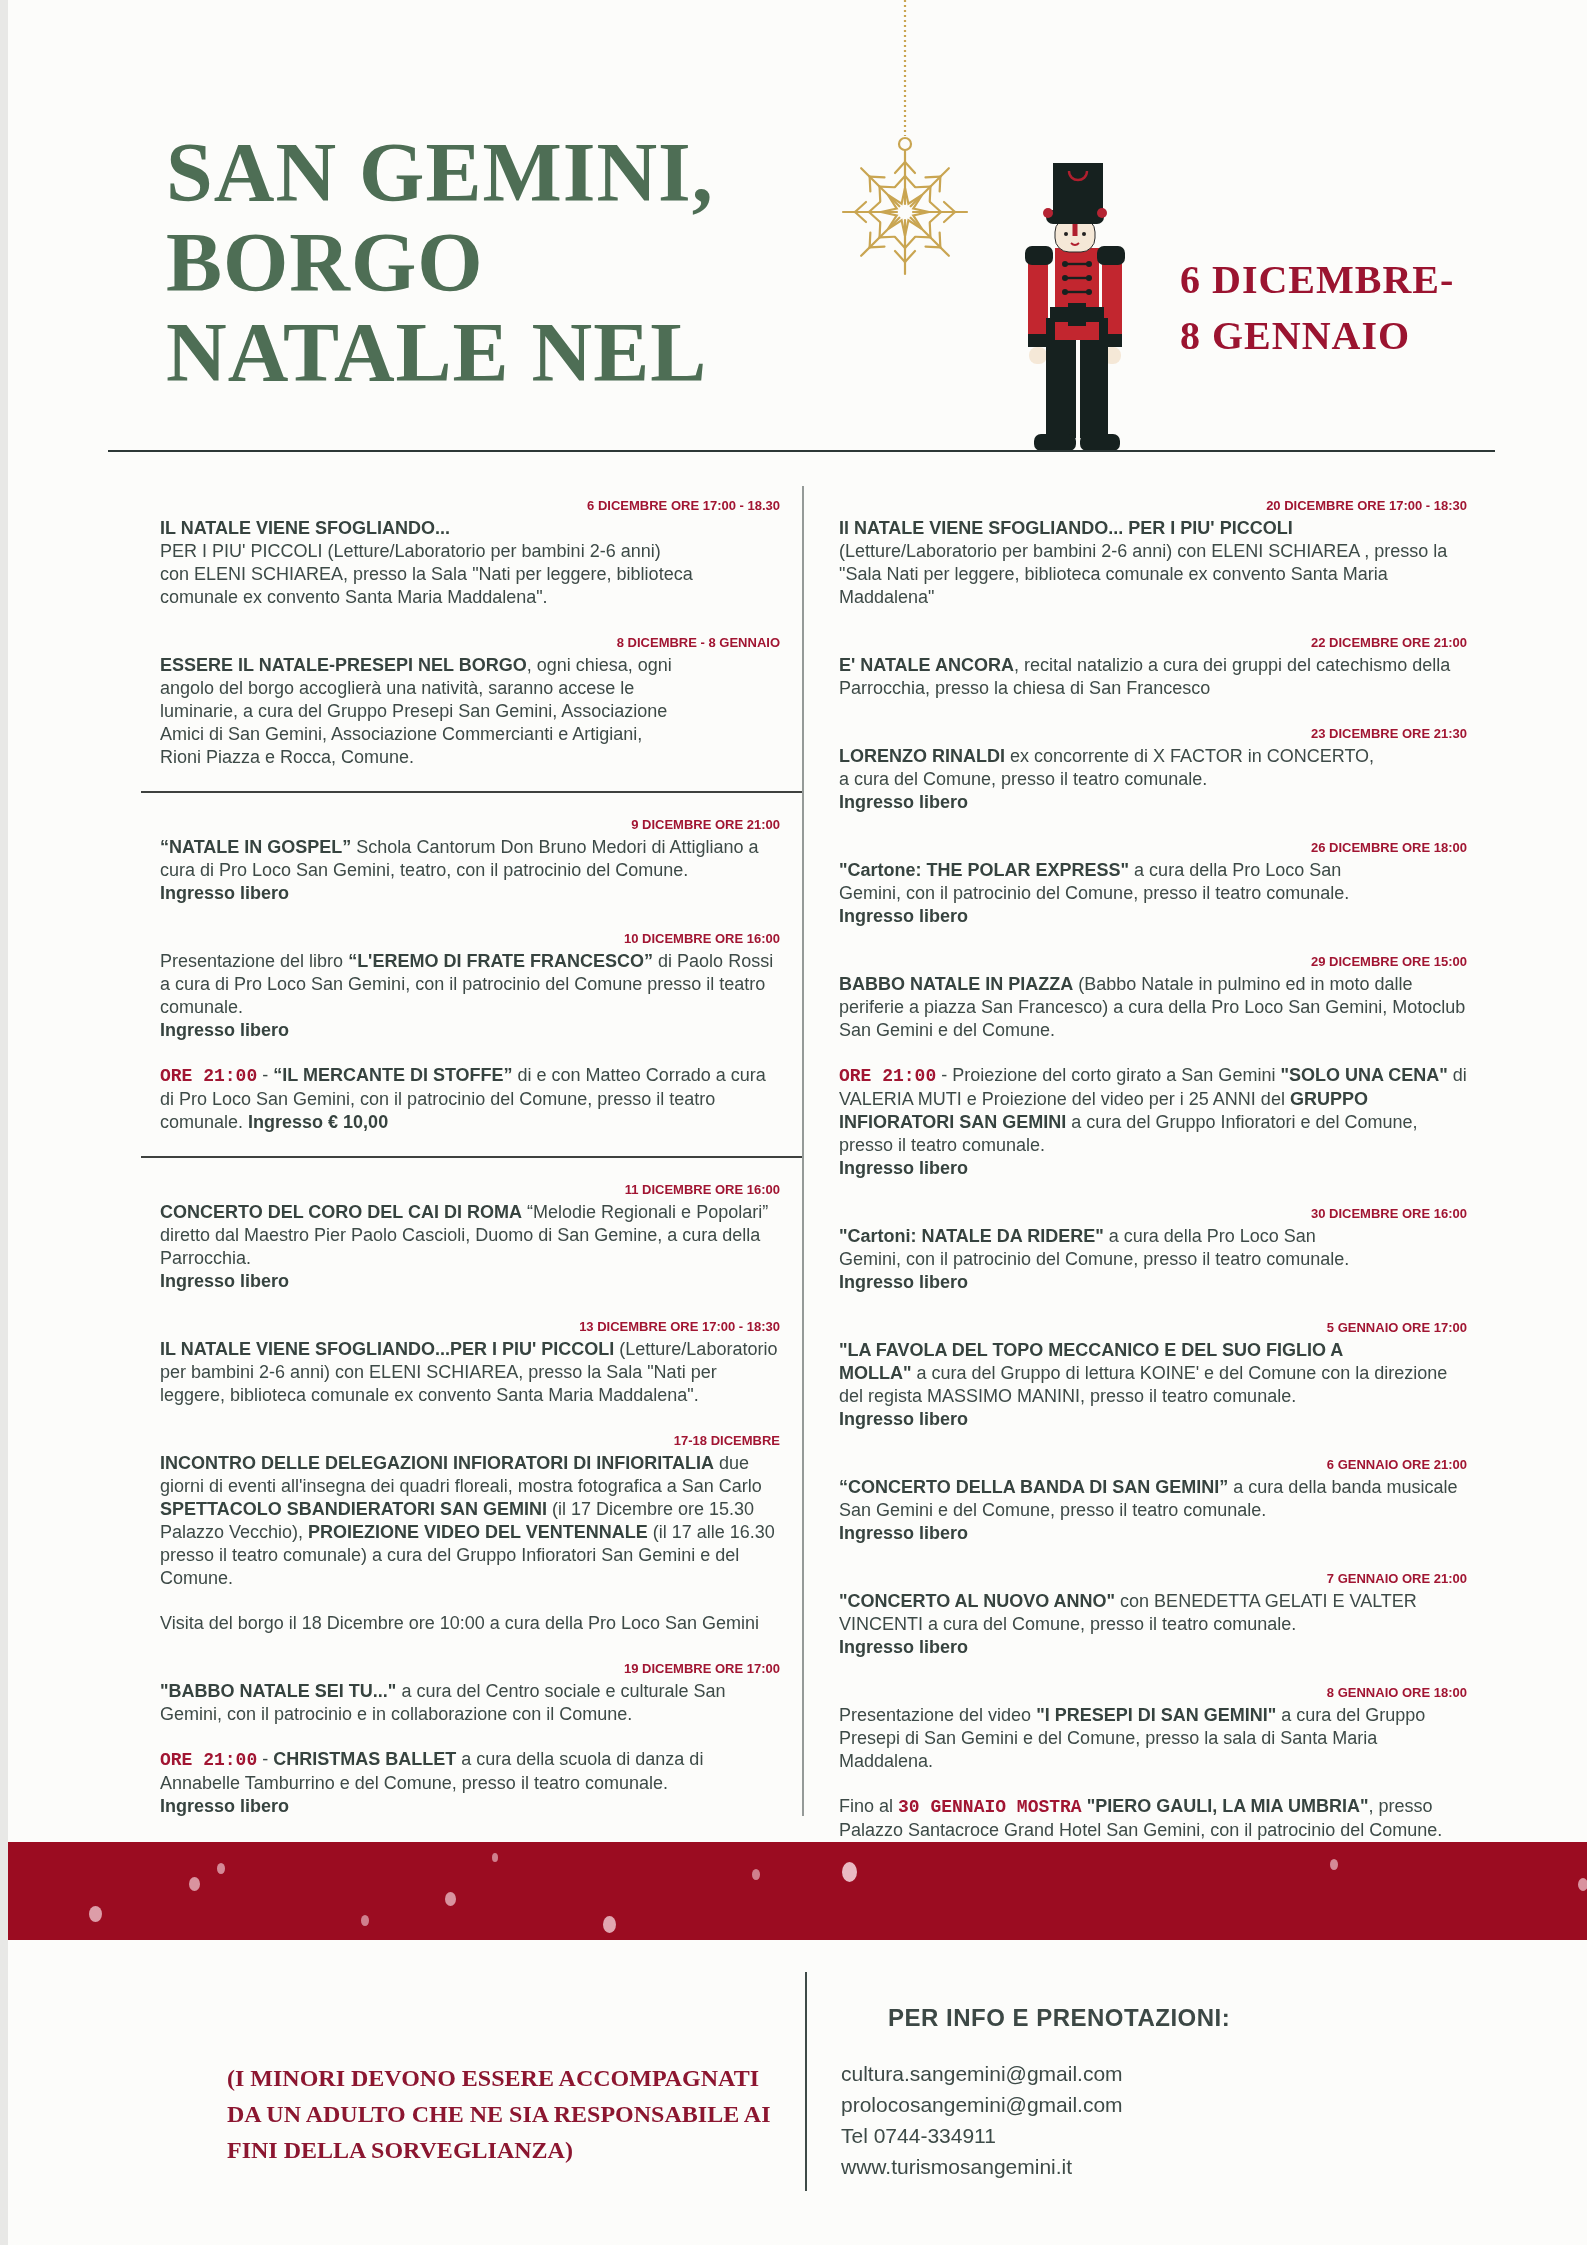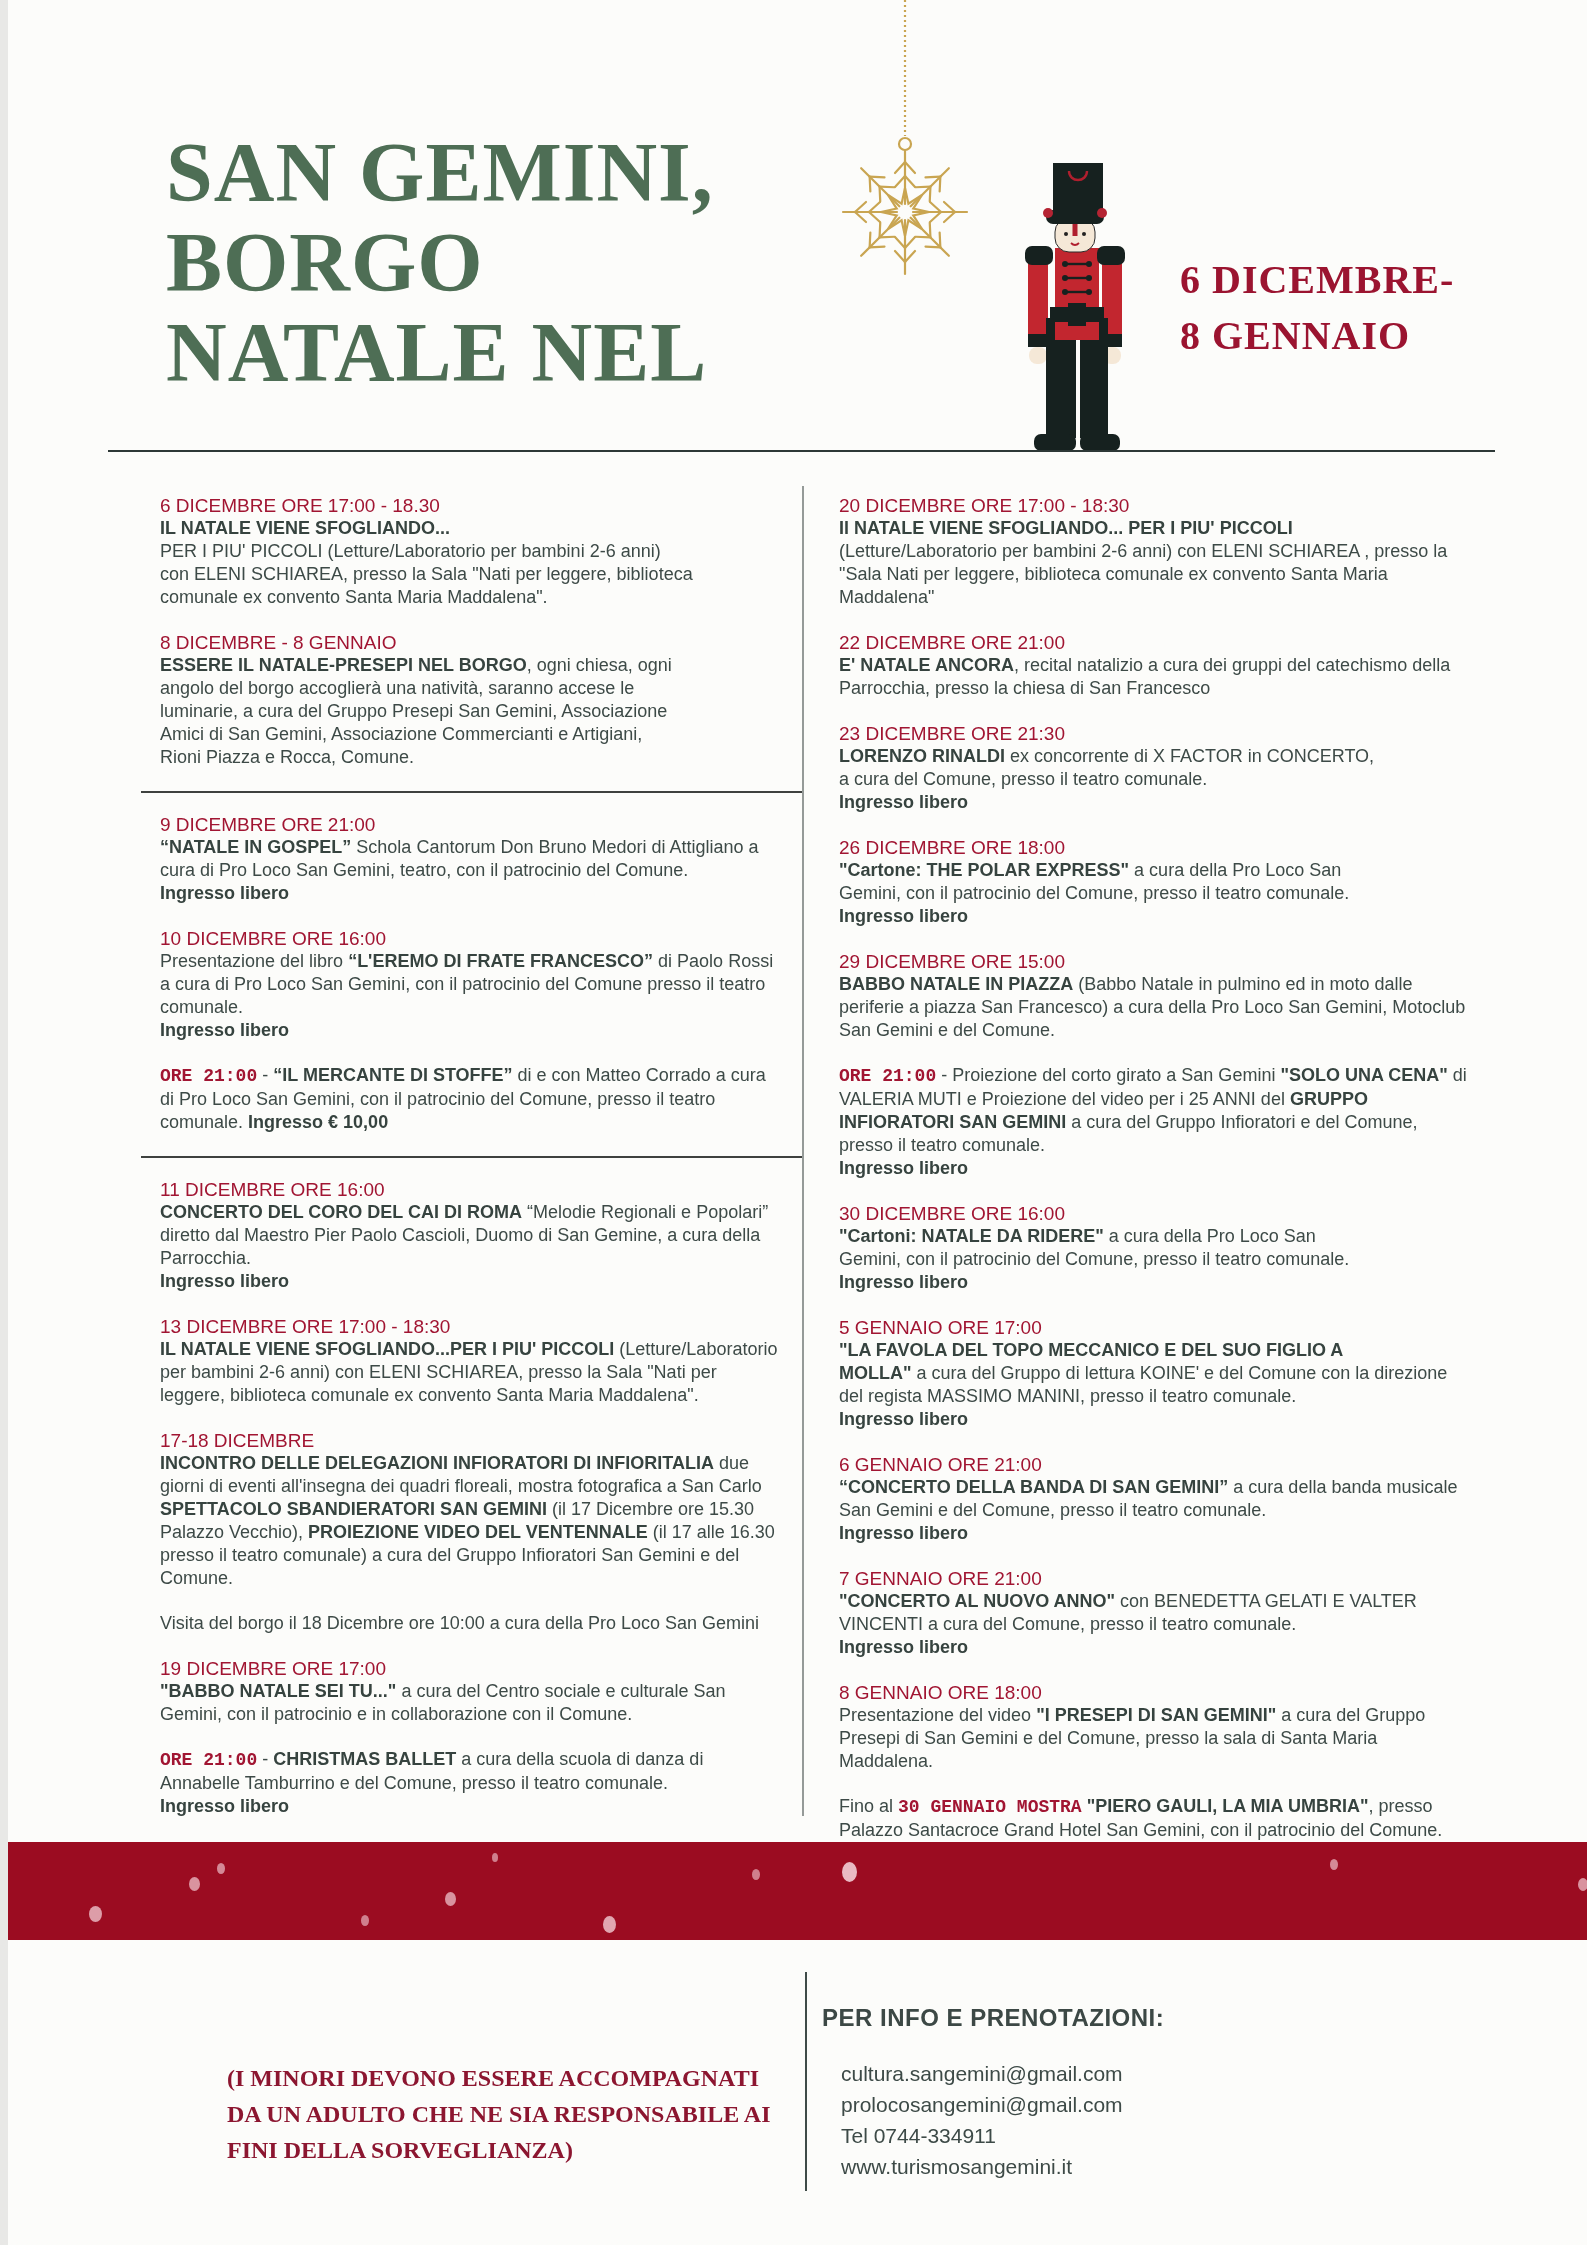--- a/index.html
+++ b/index.html
@@ -10,32 +10,32 @@
   .daterange{position:absolute;left:1172px;top:252px;font-family:"Liberation Serif",serif;
          font-weight:bold;font-size:40px;line-height:56px;color:#9b1430;letter-spacing:1px;}
   .top-rule{position:absolute;left:100px;top:450px;width:1387px;height:2px;background:#2d3836;}
   .v-divider{position:absolute;left:794px;top:486px;width:2px;height:1330px;background:#959a98;}
   .ornament{position:absolute;left:817px;top:0;width:160px;height:290px;}
   .nutcracker{position:absolute;left:1014px;top:160px;width:106px;height:295px;}
   .column{position:absolute;top:494px;font-size:18px;line-height:23px;color:#3d4a47;}
   .col-left{left:152px;width:620px;}
   .col-right{left:831px;width:628px;}
   .event{margin-bottom:22px;}
-  .event-header{font-weight:normal;color:#a11532;font-size:19px;line-height:23px;}
+  .event-header{font-weight:bold;color:#a11532;font-size:13px;line-height:23px;text-align:right;}
   .event-body{white-space:pre-wrap;}
   .seg-bold{font-weight:bold;color:#36433f;}
   .seg-red{font-weight:bold;color:#a11532;font-family:Liberation Mono, monospace;}
   .seg-plain{}
   .section-divider{height:0;border-top:2px solid #3e413f;margin:4px 0 20px -19px;width:661px;}
   .band{position:absolute;left:0;top:1842px;width:1587px;height:98px;background:#9b0c21;overflow:hidden;}
   .dot{position:absolute;border-radius:50%;background:#f3cdd5;}
   .footer-note{position:absolute;left:219px;top:2060px;width:600px;font-family:"Liberation Serif",serif;
          font-weight:bold;font-size:24px;line-height:36px;color:#8c1630;white-space:pre-line;}
   .footer-vline{position:absolute;left:797px;top:1972px;width:2px;height:219px;background:#3f4b48;}
-  .info-heading{position:absolute;left:814px;top:2004px;font-size:24px;font-weight:bold;
+  .info-heading{position:absolute;left:880px;top:2004px;font-size:24px;font-weight:bold;
          color:#3c4845;letter-spacing:0.5px;}
   .contacts{position:absolute;left:833px;top:2058px;font-size:21px;line-height:31px;color:#3d4a47;}
 </style>
 </head>
 <body>
 
 <div class="page">
 
   <div class="title">
     <div>SAN GEMINI,</div>

